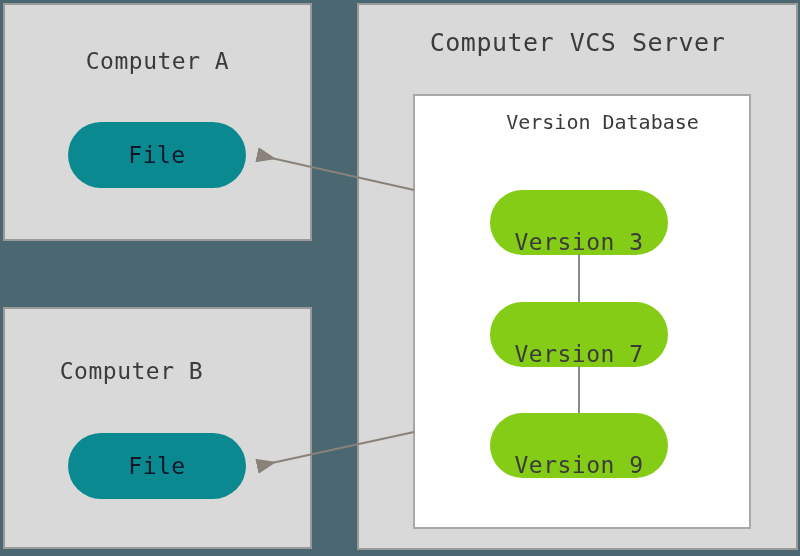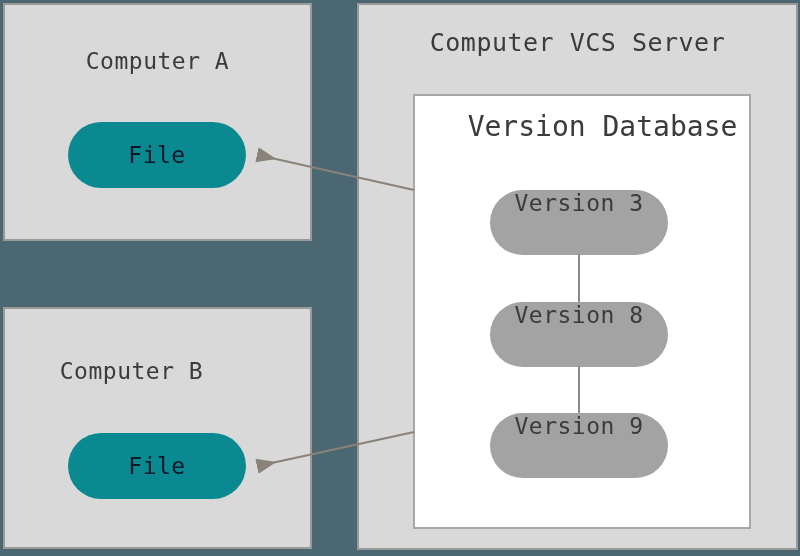--- a/index.html
+++ b/index.html
@@ -53,21 +53,21 @@
     border: 2px solid #a8a8a8;
     box-sizing: border-box;
   }
   #version-db-title {
     position: absolute;
     left: 413px;
     top: 110px;
     width: 379px;
     text-align: center;
     color: #3b3b3b;
-    font-size: 28px;
+    font-size: 20px;
     white-space: nowrap;
   }
 
   
   .file-pill {
     position: absolute;
     width: 178px;
     height: 66px;
     background: #0a8a90;
     border-radius: 33px;
@@ -80,24 +80,24 @@
   }
   #file-a { left: 68px; top: 122px; }
   #file-b { left: 68px; top: 433px; }
 
   
   .version-pill {
     position: absolute;
     left: 490px;
     width: 178px;
     height: 65px;
-    background: #a3a3a3;
+    background: #84cc16;
     border-radius: 33px;
     display: flex;
-    align-items: flex-start;
+    align-items: flex-end;
     justify-content: center;
     color: #3b3b3b;
     font-size: 23px;
     letter-spacing: 0.5px;
   }
   #version-3 { top: 190px; }
   #version-2 { top: 302px; }
   #version-1 { top: 413px; }
 
   
@@ -142,21 +142,21 @@
 
   <div id="version-db"></div>
   <div id="version-db-title">Version Database</div>
 
   <div class="version-pill" id="version-3">
     <span>Version 3</span>
   </div>
   <div class="connector" id="connector-3-2"></div>
 
   <div class="version-pill" id="version-2">
-    <span>Version 8</span>
+    <span>Version 7</span>
   </div>
   <div class="connector" id="connector-2-1"></div>
 
   <div class="version-pill" id="version-1">
     <span>Version 9</span>
   </div>
 
   <svg id="arrow-layer" viewBox="0 0 800 556" xmlns="http://www.w3.org/2000/svg">
     <defs>
       <marker id="arrowhead" markerWidth="9" markerHeight="7" refX="8.5" refY="3.5" orient="auto" markerUnits="strokeWidth">

